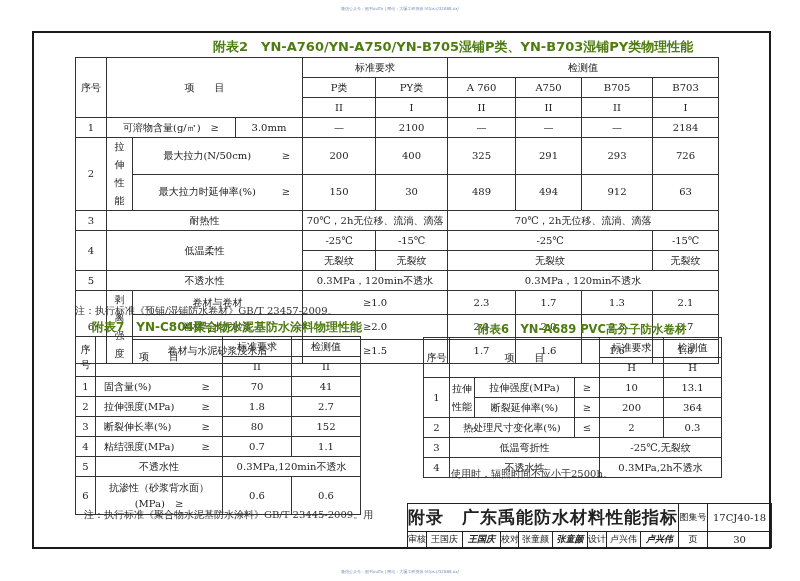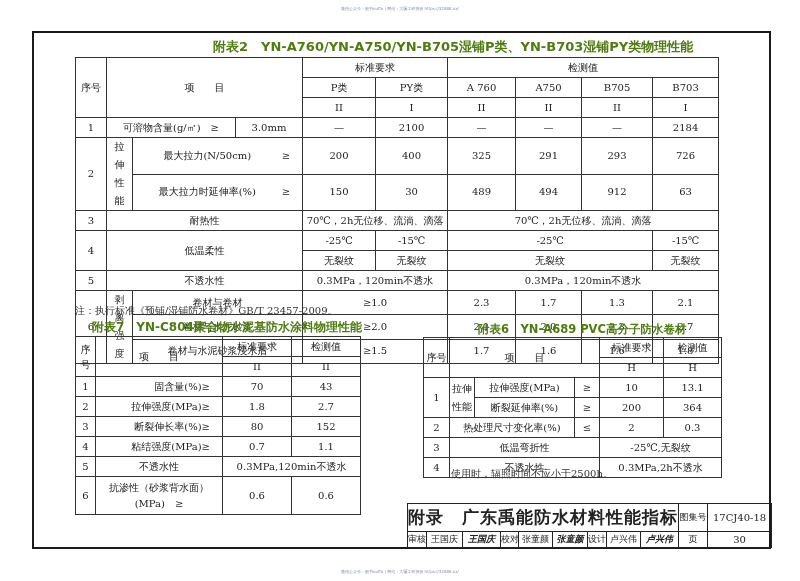--- a/index.html
+++ b/index.html
@@ -4,21 +4,21 @@
 <style>
   html, body { margin:0; padding:0; }
   body { width:800px; height:581px; background:#fff; position:relative; overflow:hidden;
          font-family:"DejaVu Serif","Liberation Serif",serif; color:#222; }
   .wm { position:absolute; left:0; width:800px; text-align:center; font-size:4px; color:#7a8fb8;
         font-family:"DejaVu Sans",sans-serif; }
   .frame { position:absolute; left:32px; top:31px; width:739px; height:518px; border:2px solid #1a1a1a; box-sizing:border-box; }
   .title { position:absolute; font-family:"DejaVu Sans","Liberation Sans",sans-serif; font-weight:bold; color:#4d7c0f; white-space:nowrap; }
   table.t { position:absolute; border-collapse:collapse; font-size:10px; table-layout:fixed; }
   table.t td { border:1px solid #333; text-align:center; padding:0; height:19px; line-height:12px; }
-  table.t td.l { text-align:right; padding-left:8px; }
+  table.t td.l { text-align:left; padding-left:8px; }
   .gt { float:right; padding-right:12px; }
   .note { position:absolute; font-size:10px; line-height:15px; color:#333; }
   .tb { position:absolute; left:407px; top:503px; border-collapse:collapse; table-layout:fixed; }
   .tb td { border:1px solid #222; text-align:center; padding:0; font-size:9px; white-space:nowrap; }
   .bigtitle { font-family:"DejaVu Sans","Liberation Sans",sans-serif; font-size:17px; font-weight:bold; letter-spacing:1px; }
   .sig { font-family:"DejaVu Serif",serif; font-style:italic; font-weight:bold; font-size:10px; }
 </style>
 </head>
 <body>
 
@@ -166,21 +166,21 @@
     <td>检测值</td>
   </tr>
   <tr>
     <td>II</td>
     <td>II</td>
   </tr>
   <tr>
     <td>1</td>
     <td class="l"><span>固含量(%)</span><span class="gt">≥</span></td>
     <td>70</td>
-    <td>43</td>
+    <td>41</td>
   </tr>
   <tr>
     <td>2</td>
     <td class="l"><span>拉伸强度(MPa)</span><span class="gt">≥</span></td>
     <td>1.8</td>
     <td>2.7</td>
   </tr>
   <tr>
     <td>3</td>
     <td class="l"><span>断裂伸长率(%)</span><span class="gt">≥</span></td>
@@ -203,20 +203,21 @@
     <td style="line-height:16px">
           <div>抗渗性（砂浆背水面）</div>
           <div>(MPa)　≥</div>
         </td>
     <td>0.6</td>
     <td>0.6</td>
   </tr>
 </tbody>
   </table>
 <div class="note" style="left:84px;top:507px;">
+  <div>注：执行标准《聚合物水泥基防水涂料》GB/T 23445-2009。用</div>
 </div>
 
 <div class="title" style="left:478px;top:322px;font-size:11.5px;">附表6　YN-A689 PVC高分子防水卷材</div>
 <table class="t" style="left:423px;top:337px;width:298px;">
   <colgroup>
       <col style="width:26px">
       <col style="width:25px">
       <col style="width:100px">
       <col style="width:25px">
       <col style="width:64px">

